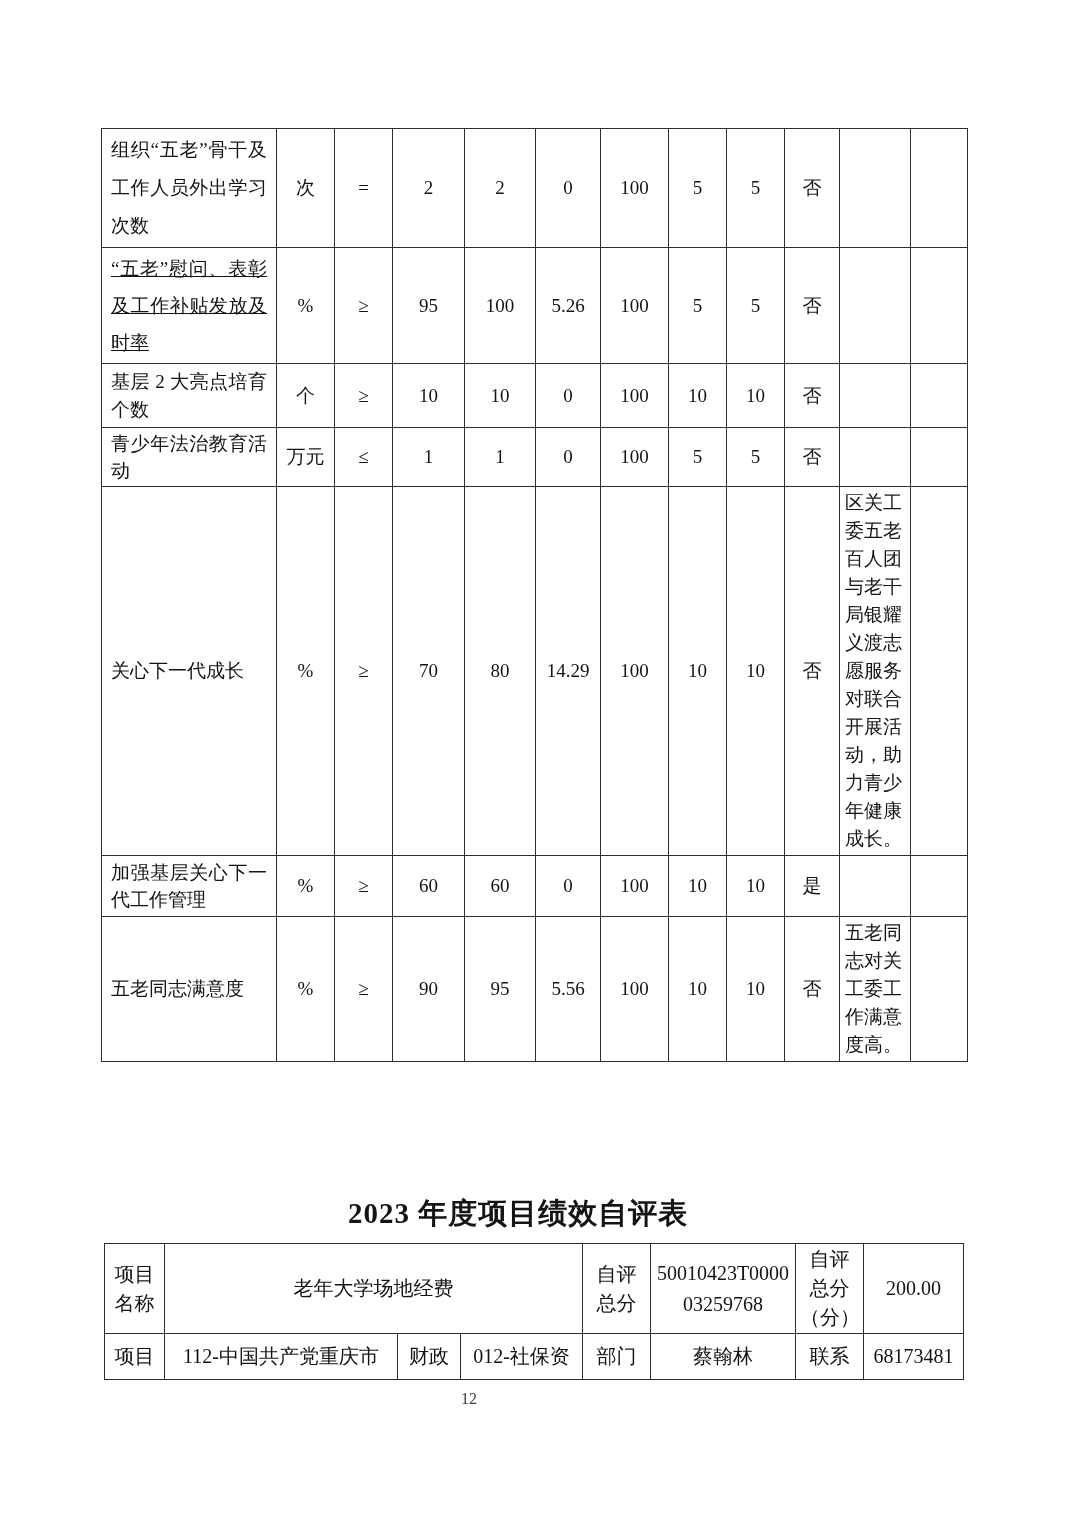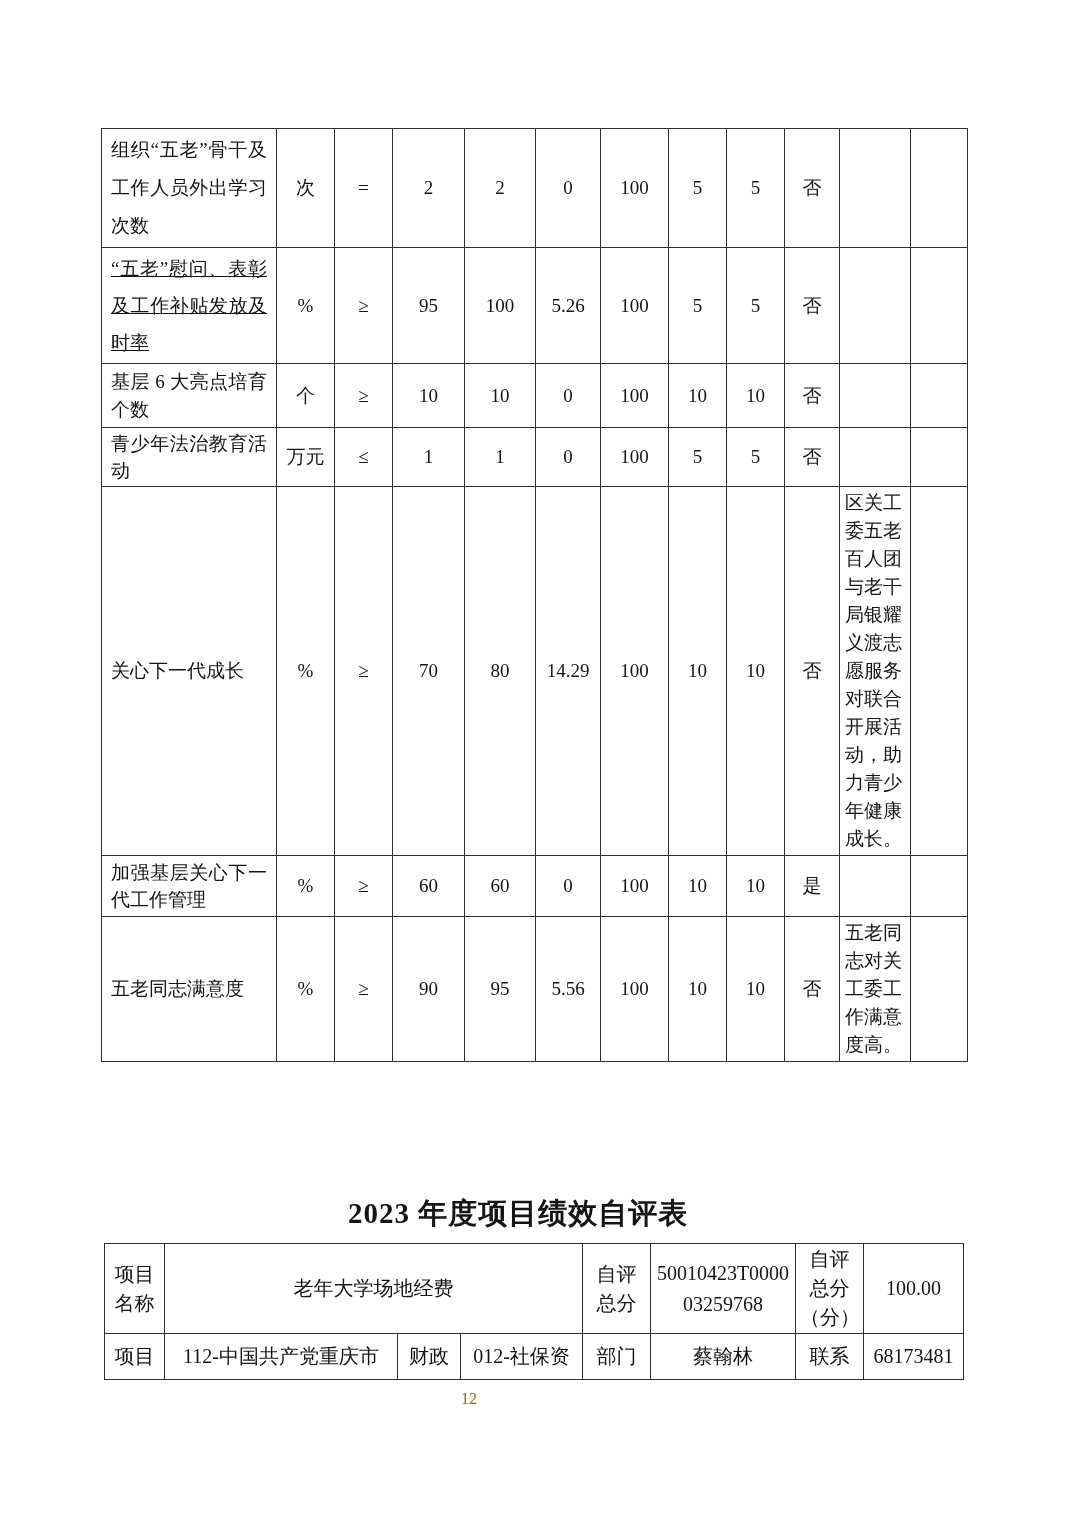--- a/index.html
+++ b/index.html
@@ -53,21 +53,21 @@
   
   .t2 { position:absolute; left:104px; top:1243px; width:859px; }
   .t2 td { font-size:20px; line-height:29px; padding:1px 4px; }
   .t2 td.code { word-break:break-all; line-break:anywhere; line-height:31px;text-align:center; }
   .t2 tr.tr1 { height:88px; }
   .t2 tr.tr2 { height:46px; }
 
   
   .page-number {
     position:absolute; top:1390px; left:0; width:938px;
-    text-align:center; font-size:16px; color:#a16207;
+    text-align:center; font-size:16px; color:#404040;
   }
 </style>
 </head>
 <body>
 
 <div class="page">
 
   <table class="t1">
     <colgroup>
       <col style="width:175px">
@@ -106,21 +106,21 @@
         <td>100</td>
         <td>5.26</td>
         <td>100</td>
         <td>5</td>
         <td>5</td>
         <td>否</td>
         <td class="remark"></td>
         <td></td>
       </tr>
       <tr class="r3">
-        <td class="ind">基层 6 大亮点培育个数</td>
+        <td class="ind">基层 2 大亮点培育个数</td>
         <td>个</td>
         <td>≥</td>
         <td>10</td>
         <td>10</td>
         <td>0</td>
         <td>100</td>
         <td>10</td>
         <td>10</td>
         <td>否</td>
         <td class="remark"></td>
@@ -198,21 +198,21 @@
       <col style="width:68px">
         <col style="width:100px">
     </colgroup>
     <tbody>
       <tr class="tr1">
         <td>项目名称</td>
         <td colspan="3">老年大学场地经费</td>
         <td>自评总分</td>
         <td class="code">50010423T000003259768</td>
         <td>自评总分（分）</td>
-        <td>100.00</td>
+        <td>200.00</td>
       </tr>
       <tr class="tr2">
         <td>项目</td>
         <td>112-中国共产党重庆市</td>
         <td>财政</td>
         <td>012-社保资</td>
         <td>部门</td>
         <td>蔡翰林</td>
         <td>联系</td>
         <td>68173481</td>

